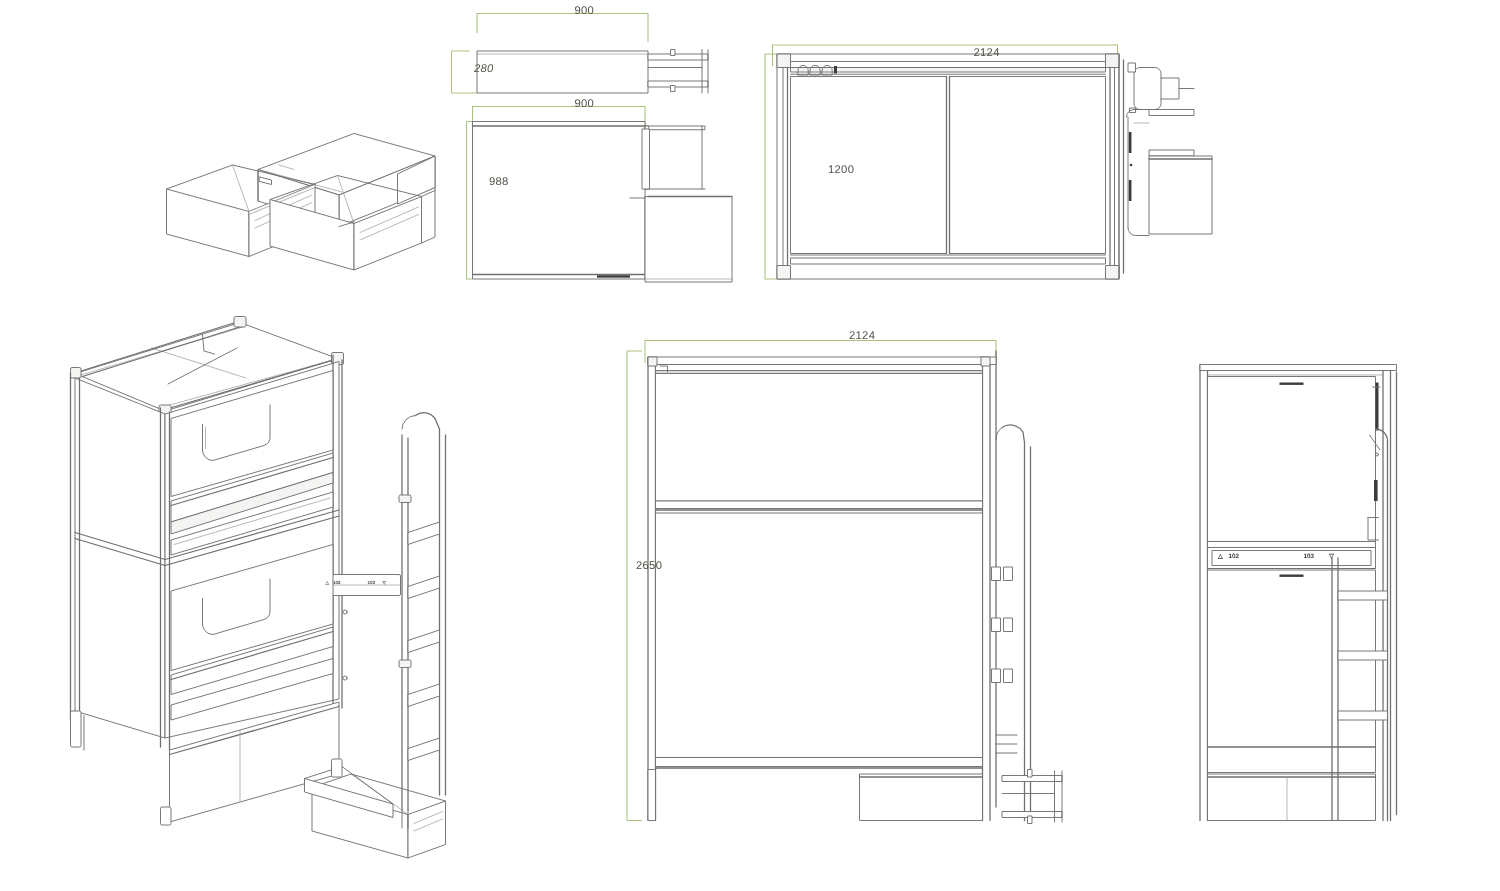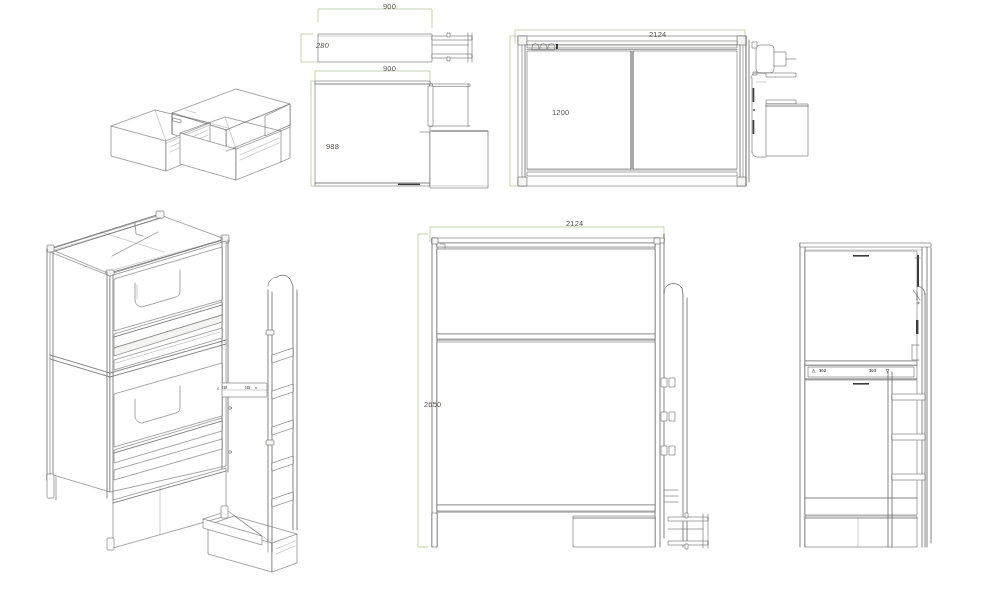--- a/index.html
+++ b/index.html
@@ -410,29 +410,29 @@
     </g>
 
   </svg>
 
   <div class="dimtxt" style="left:355px;top:2px;">900</div>
 
   <div class="dimtxt" style="left:288px;top:41px;font-style:italic;">280</div>
 
   <div class="dimtxt" style="left:355px;top:64px;">900</div>
 
-  <div class="dimtxt" style="left:298px;top:142px;">988</div>
+  <div class="dimtxt" style="left:298px;top:116px;">988</div>
 
   <div class="dimtxt" style="left:621px;top:30px;">2124</div>
 
   <div class="dimtxt" style="left:489px;top:108px;margin-left:35px;">1200</div>
 
   <div class="dimtxt" style="left:538px;top:219px;">2124</div>
 
-  <div class="dimtxt" style="left:396px;top:400px;text-align:center;">2650</div>
+  <div class="dimtxt" style="left:396px;top:372px;text-align:center;">2650</div>
 
   <div style="position:absolute;left:812px;top:366px;width:104px;height:12px;">
     <span class="lbl-small" style="left:0px;top:2px;position:absolute;">△</span>
     <span class="lbl-small" style="left:7px;top:2px;position:absolute;">102</span>
     <span class="lbl-small" style="left:57px;top:2px;position:absolute;">103</span>
     <span class="lbl-small" style="left:74px;top:2px;position:absolute;">▽</span>
   </div>
 
   <div style="position:absolute;left:217px;top:384px;width:48px;height:10px;">
     <span class="lbl-tiny" style="left:0px;top:2px;position:absolute;">△</span>

